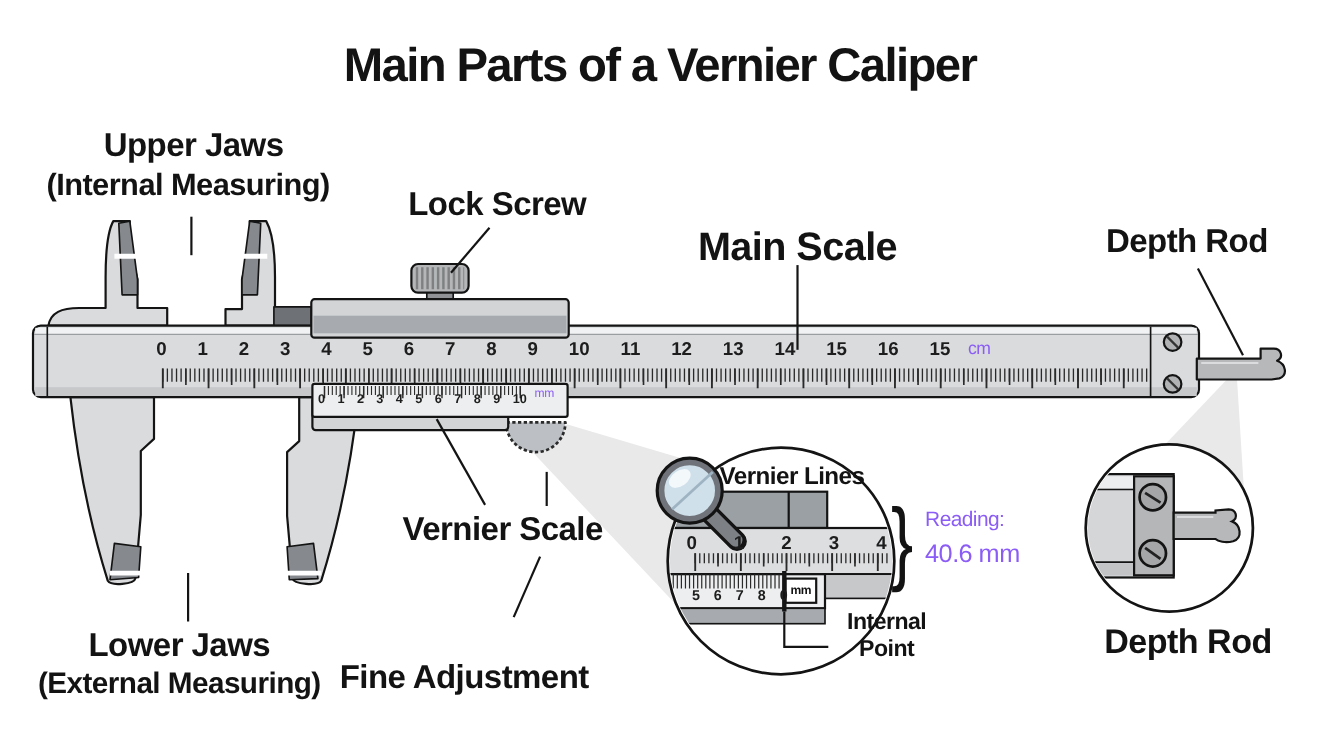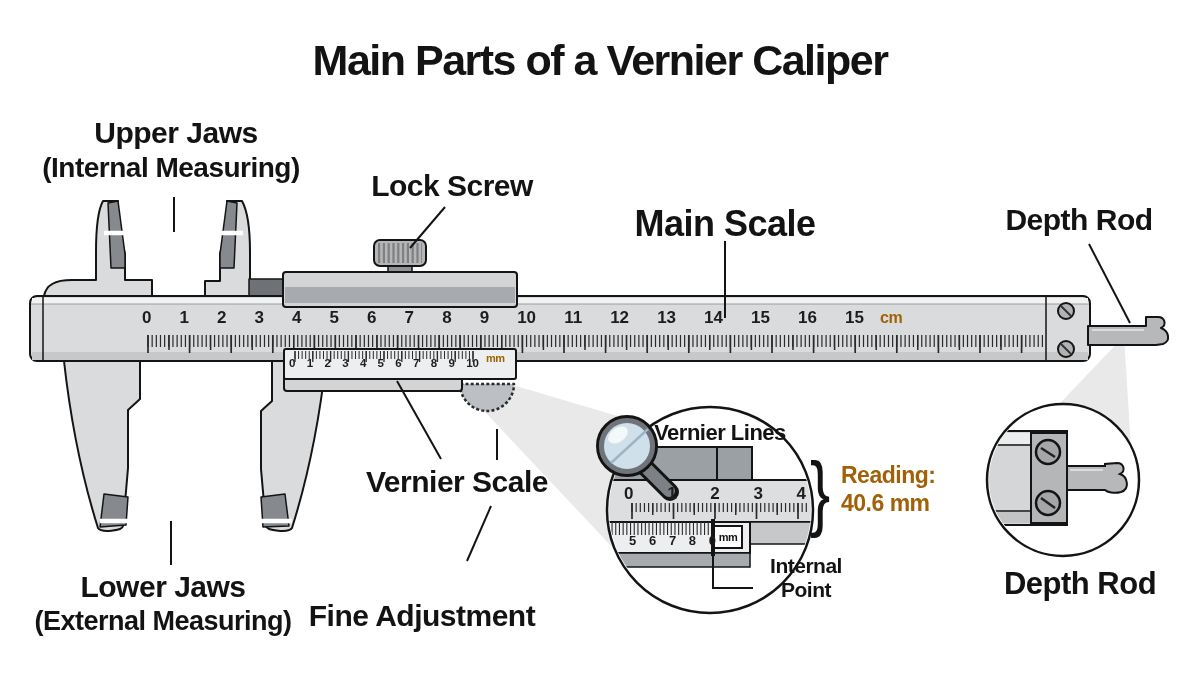--- a/index.html
+++ b/index.html
@@ -1,21 +1,21 @@
 <!DOCTYPE html>
 <html><head>
 <meta charset="utf-8">
 <style>
   html,body{margin:0;padding:0;background:#fff;}
   .stage{position:relative;width:1200px;height:675px;background:#fff;overflow:hidden;
          font-family:"Liberation Sans",sans-serif;}
   svg.art{position:absolute;left:0;top:0;}
   .t{position:absolute;transform:translateX(-50%);font-weight:700;color:#131313;
      white-space:nowrap;letter-spacing:-0.5px;}
-  .tl{position:absolute;font-weight:700;color:#a16207;white-space:nowrap;letter-spacing:-0.5px;}
+  .tl{position:absolute;font-weight:400;color:#8b5cf6;white-space:nowrap;letter-spacing:-0.5px;}
   .title{font-size:43px;font-weight:700;letter-spacing:-1.5px;}
   .row{position:absolute;display:flex;justify-content:space-between;font-weight:700;color:#1d1d1d;}
   .row span{text-align:center;}
   .brace{font-size:84px;font-weight:400;line-height:80px;letter-spacing:0;
          transform:scaleX(0.72);transform-origin:left top;color:#131313;}
 </style>
 </head>
 <body>
 
 <div class="stage">
@@ -215,19 +215,19 @@
 
 <span>5</span>
       <span>6</span>
       <span>7</span>
       <span>8</span>
       <span>0</span>
     </div>
 <div class="t" style="left:728px;top:531px;font-size:11px;">mm</div>
 
 <div class="tl brace" style="left:810px;top:452px;">}</div>
-<div class="tl" style="left:841px;top:462px;font-size:23px;">Reading:</div>
+<div class="tl" style="left:841px;top:462px;font-size:19px;">Reading:</div>
 <div class="tl" style="left:841px;top:490px;font-size:23px;">40.6 mm</div>
 
 <div class="t" style="left:806px;top:554px;font-size:21px;">Internal</div>
 <div class="t" style="left:806px;top:578px;font-size:21px;">Point</div>
 
 </div>
 
 </body></html>

